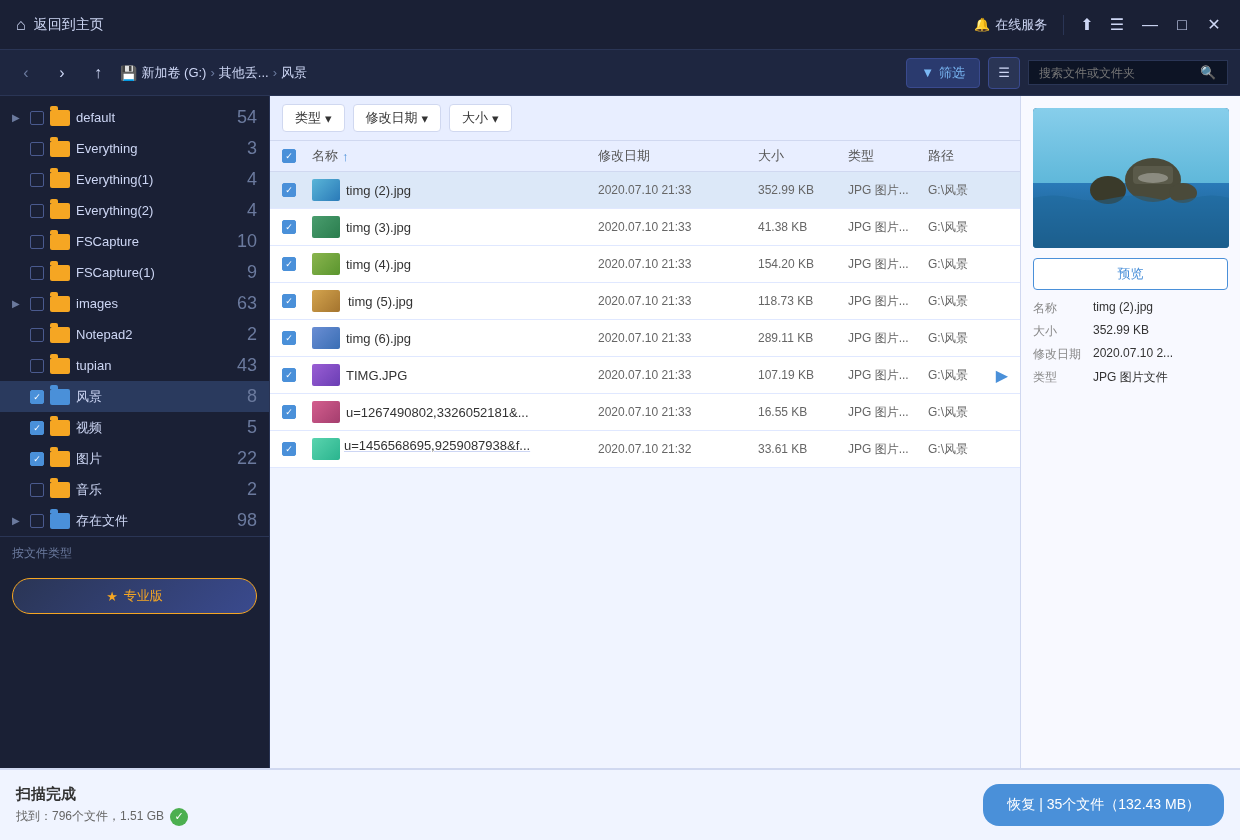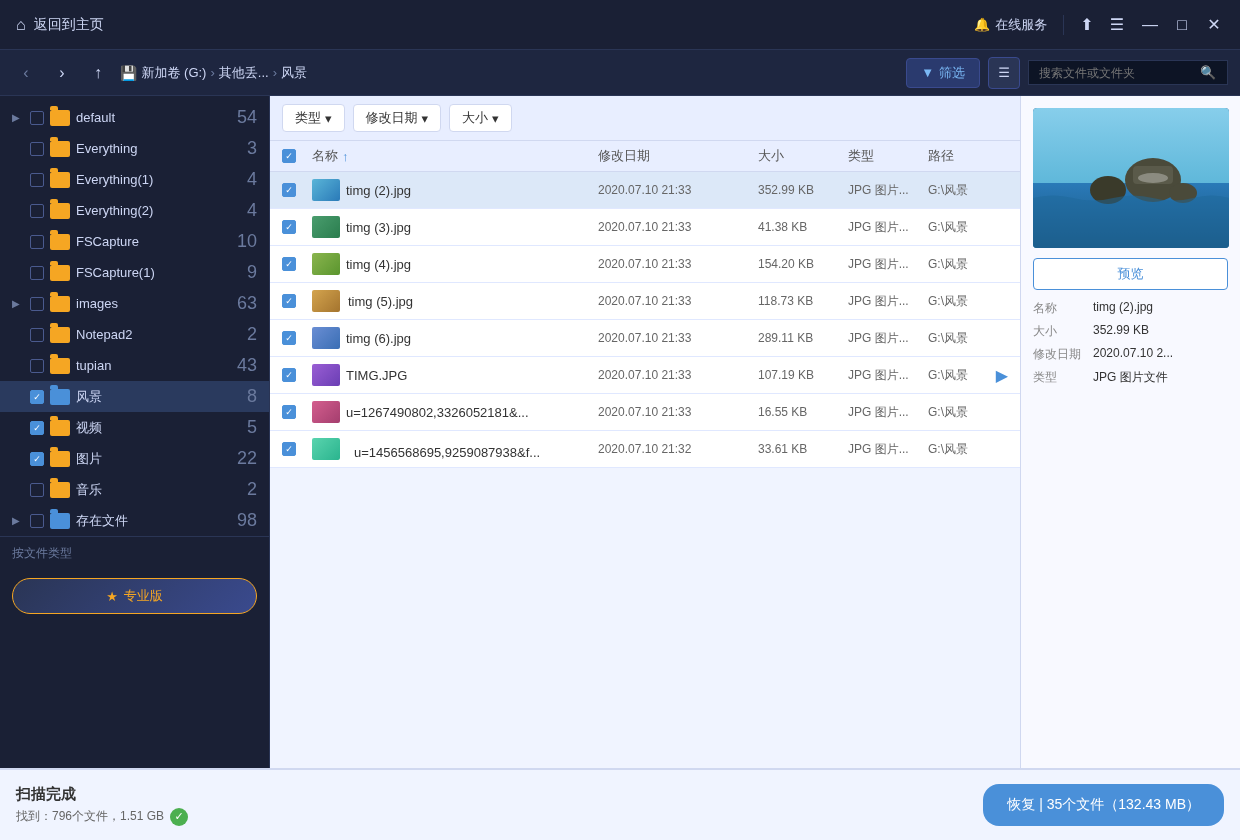--- a/index.html
+++ b/index.html
@@ -687,21 +687,21 @@
     <div class="col-type file-type">JPG 图片...</div>
     <div class="col-path file-path" style="display:flex;align-items:center;justify-content:space-between;">
       <span>G:\风景</span>
 
     </div>
   </div>
         <div class="file-row">
     <div class="col-check">
       <div class="checkbox checked"></div>
     </div>
-    <div class="col-name" style="display:flex;align-items:flex-end;gap:14px;">
+    <div class="col-name" style="display:flex;align-items:flex-start;gap:4px;text-decoration:underline;">
       <div class="thumb-placeholder" style="background:linear-gradient(135deg,#5ad4ae,#2ab48e);"></div>
       <span class="file-name-text">u=1456568695,9259087938&amp;f...</span>
     </div>
     <div class="col-date file-date">2020.07.10 21:32</div>
     <div class="col-size file-size">33.61 KB</div>
     <div class="col-type file-type">JPG 图片...</div>
     <div class="col-path file-path" style="display:flex;align-items:center;justify-content:space-between;">
       <span>G:\风景</span>
 
     </div>

